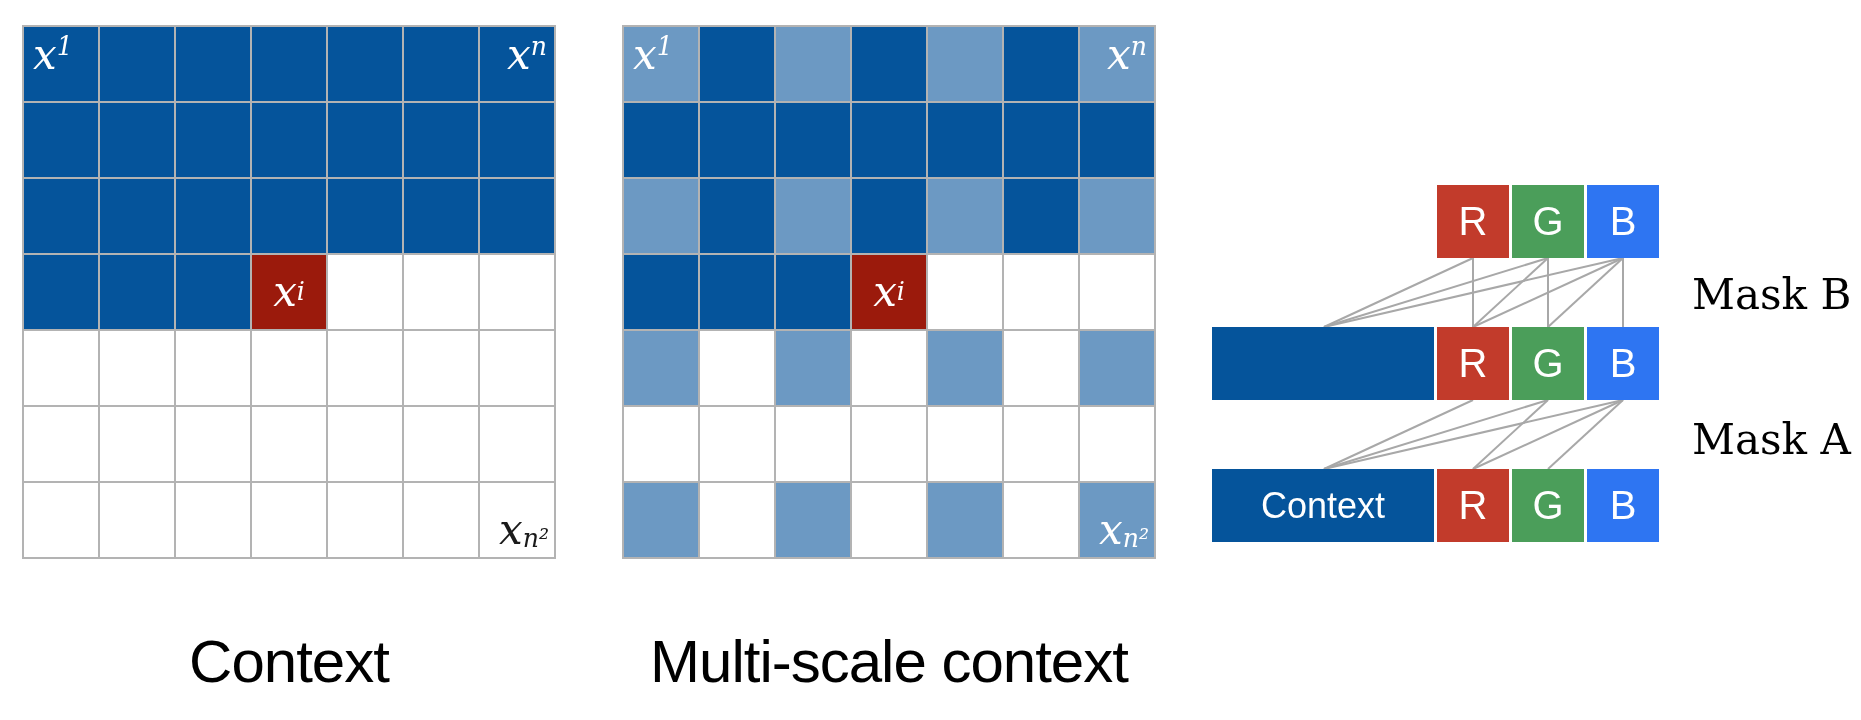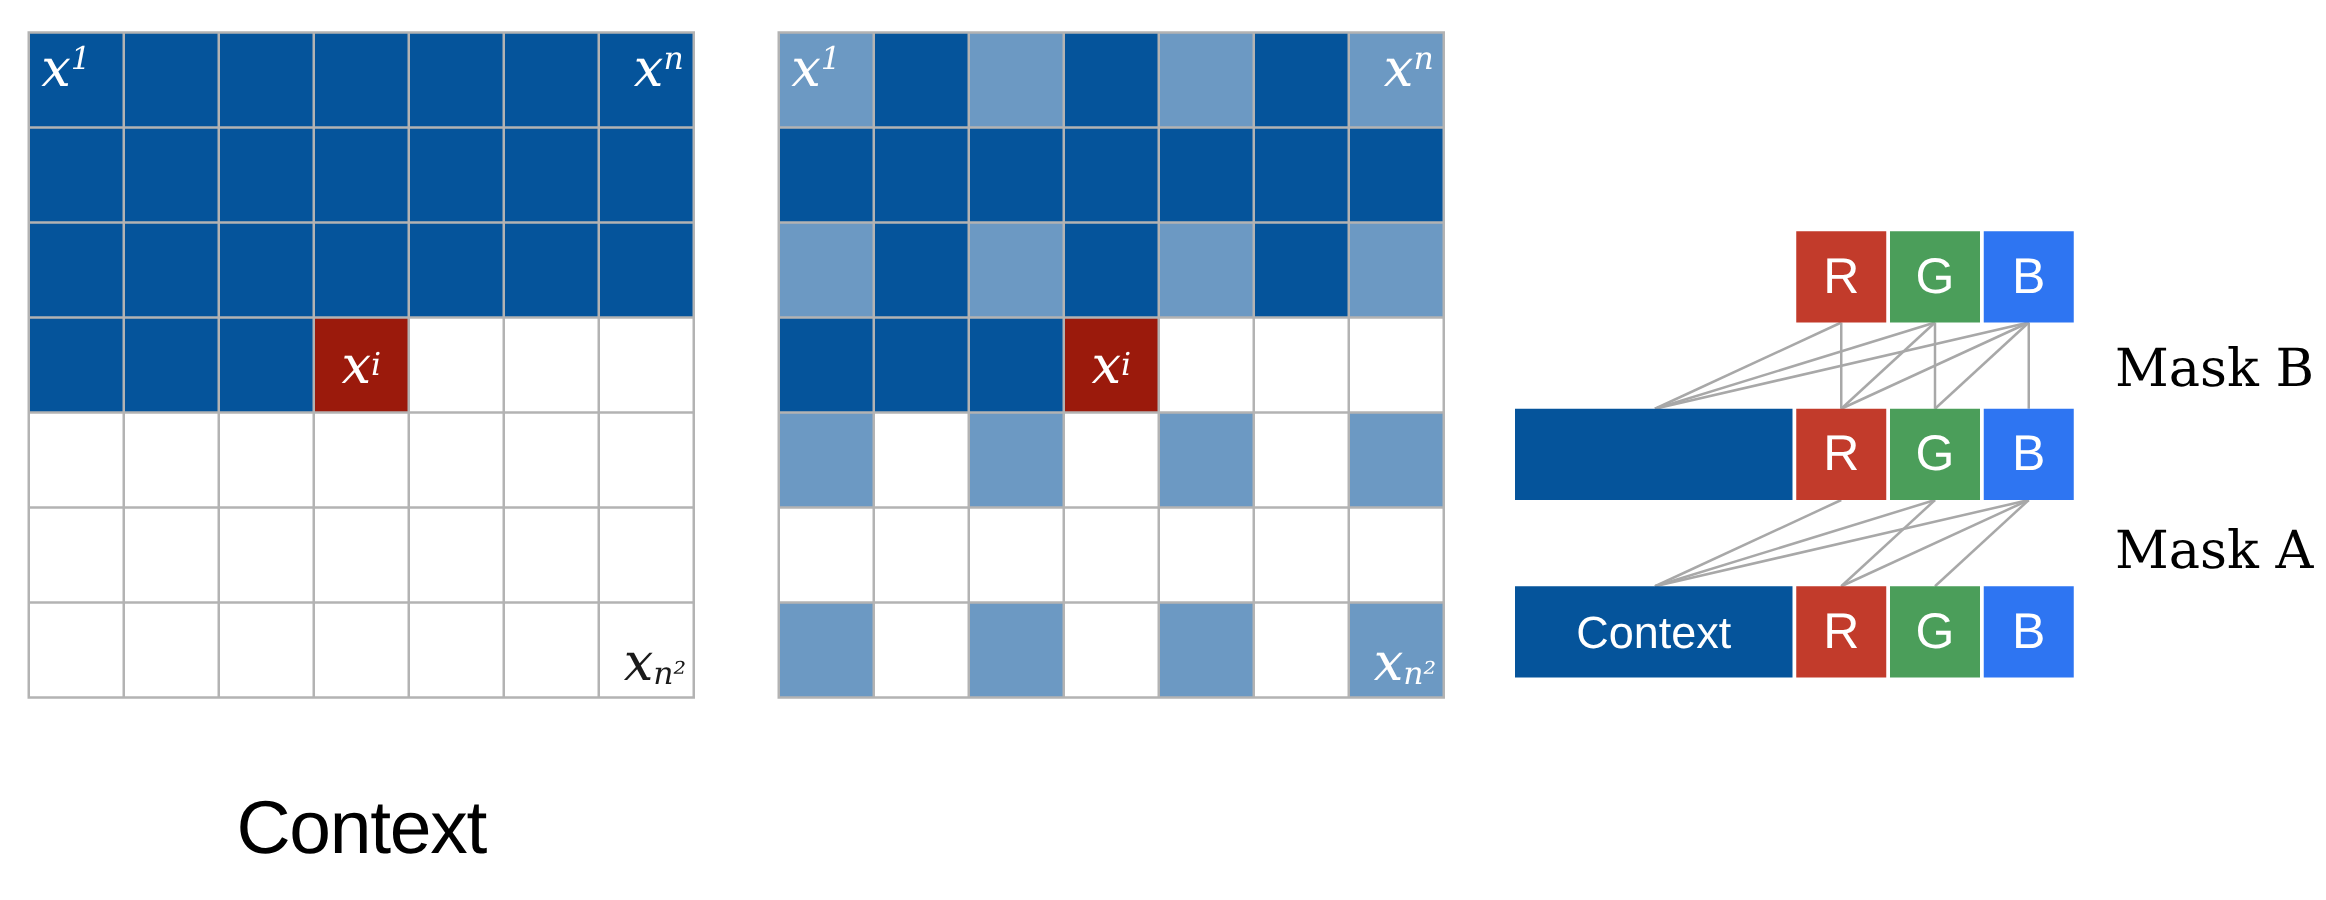--- a/index.html
+++ b/index.html
@@ -172,20 +172,21 @@
         <span>x</span>
         <sub>i</sub>
       </div>
       <div class="grid-label anchor-bottom-right" style="left: 458px; top: 458px; color: rgb(255, 255, 255);">
         <span>x</span>
         <sub>n²</sub>
       </div>
     </div>
 
   <div class="caption" style="left: 22px; top: 627px; color: rgb(0, 0, 0);">Context</div>
+  <div class="caption" style="left: 622px; top: 627px; color: rgb(0, 0, 0);">Multi-scale context</div>
 
   <svg id="connectors" width="1861" height="720">
       <line x1="1324" y1="327" x2="1473" y2="258" stroke="#a8a8a8"></line>
       <line x1="1324" y1="327" x2="1548" y2="258" stroke="#a8a8a8"></line>
       <line x1="1324" y1="327" x2="1623" y2="258" stroke="#a8a8a8"></line>
       <line x1="1473" y1="327" x2="1473" y2="258" stroke="#a8a8a8"></line>
       <line x1="1473" y1="327" x2="1548" y2="258" stroke="#a8a8a8"></line>
       <line x1="1473" y1="327" x2="1623" y2="258" stroke="#a8a8a8"></line>
       <line x1="1548" y1="327" x2="1548" y2="258" stroke="#a8a8a8"></line>
       <line x1="1548" y1="327" x2="1623" y2="258" stroke="#a8a8a8"></line>

